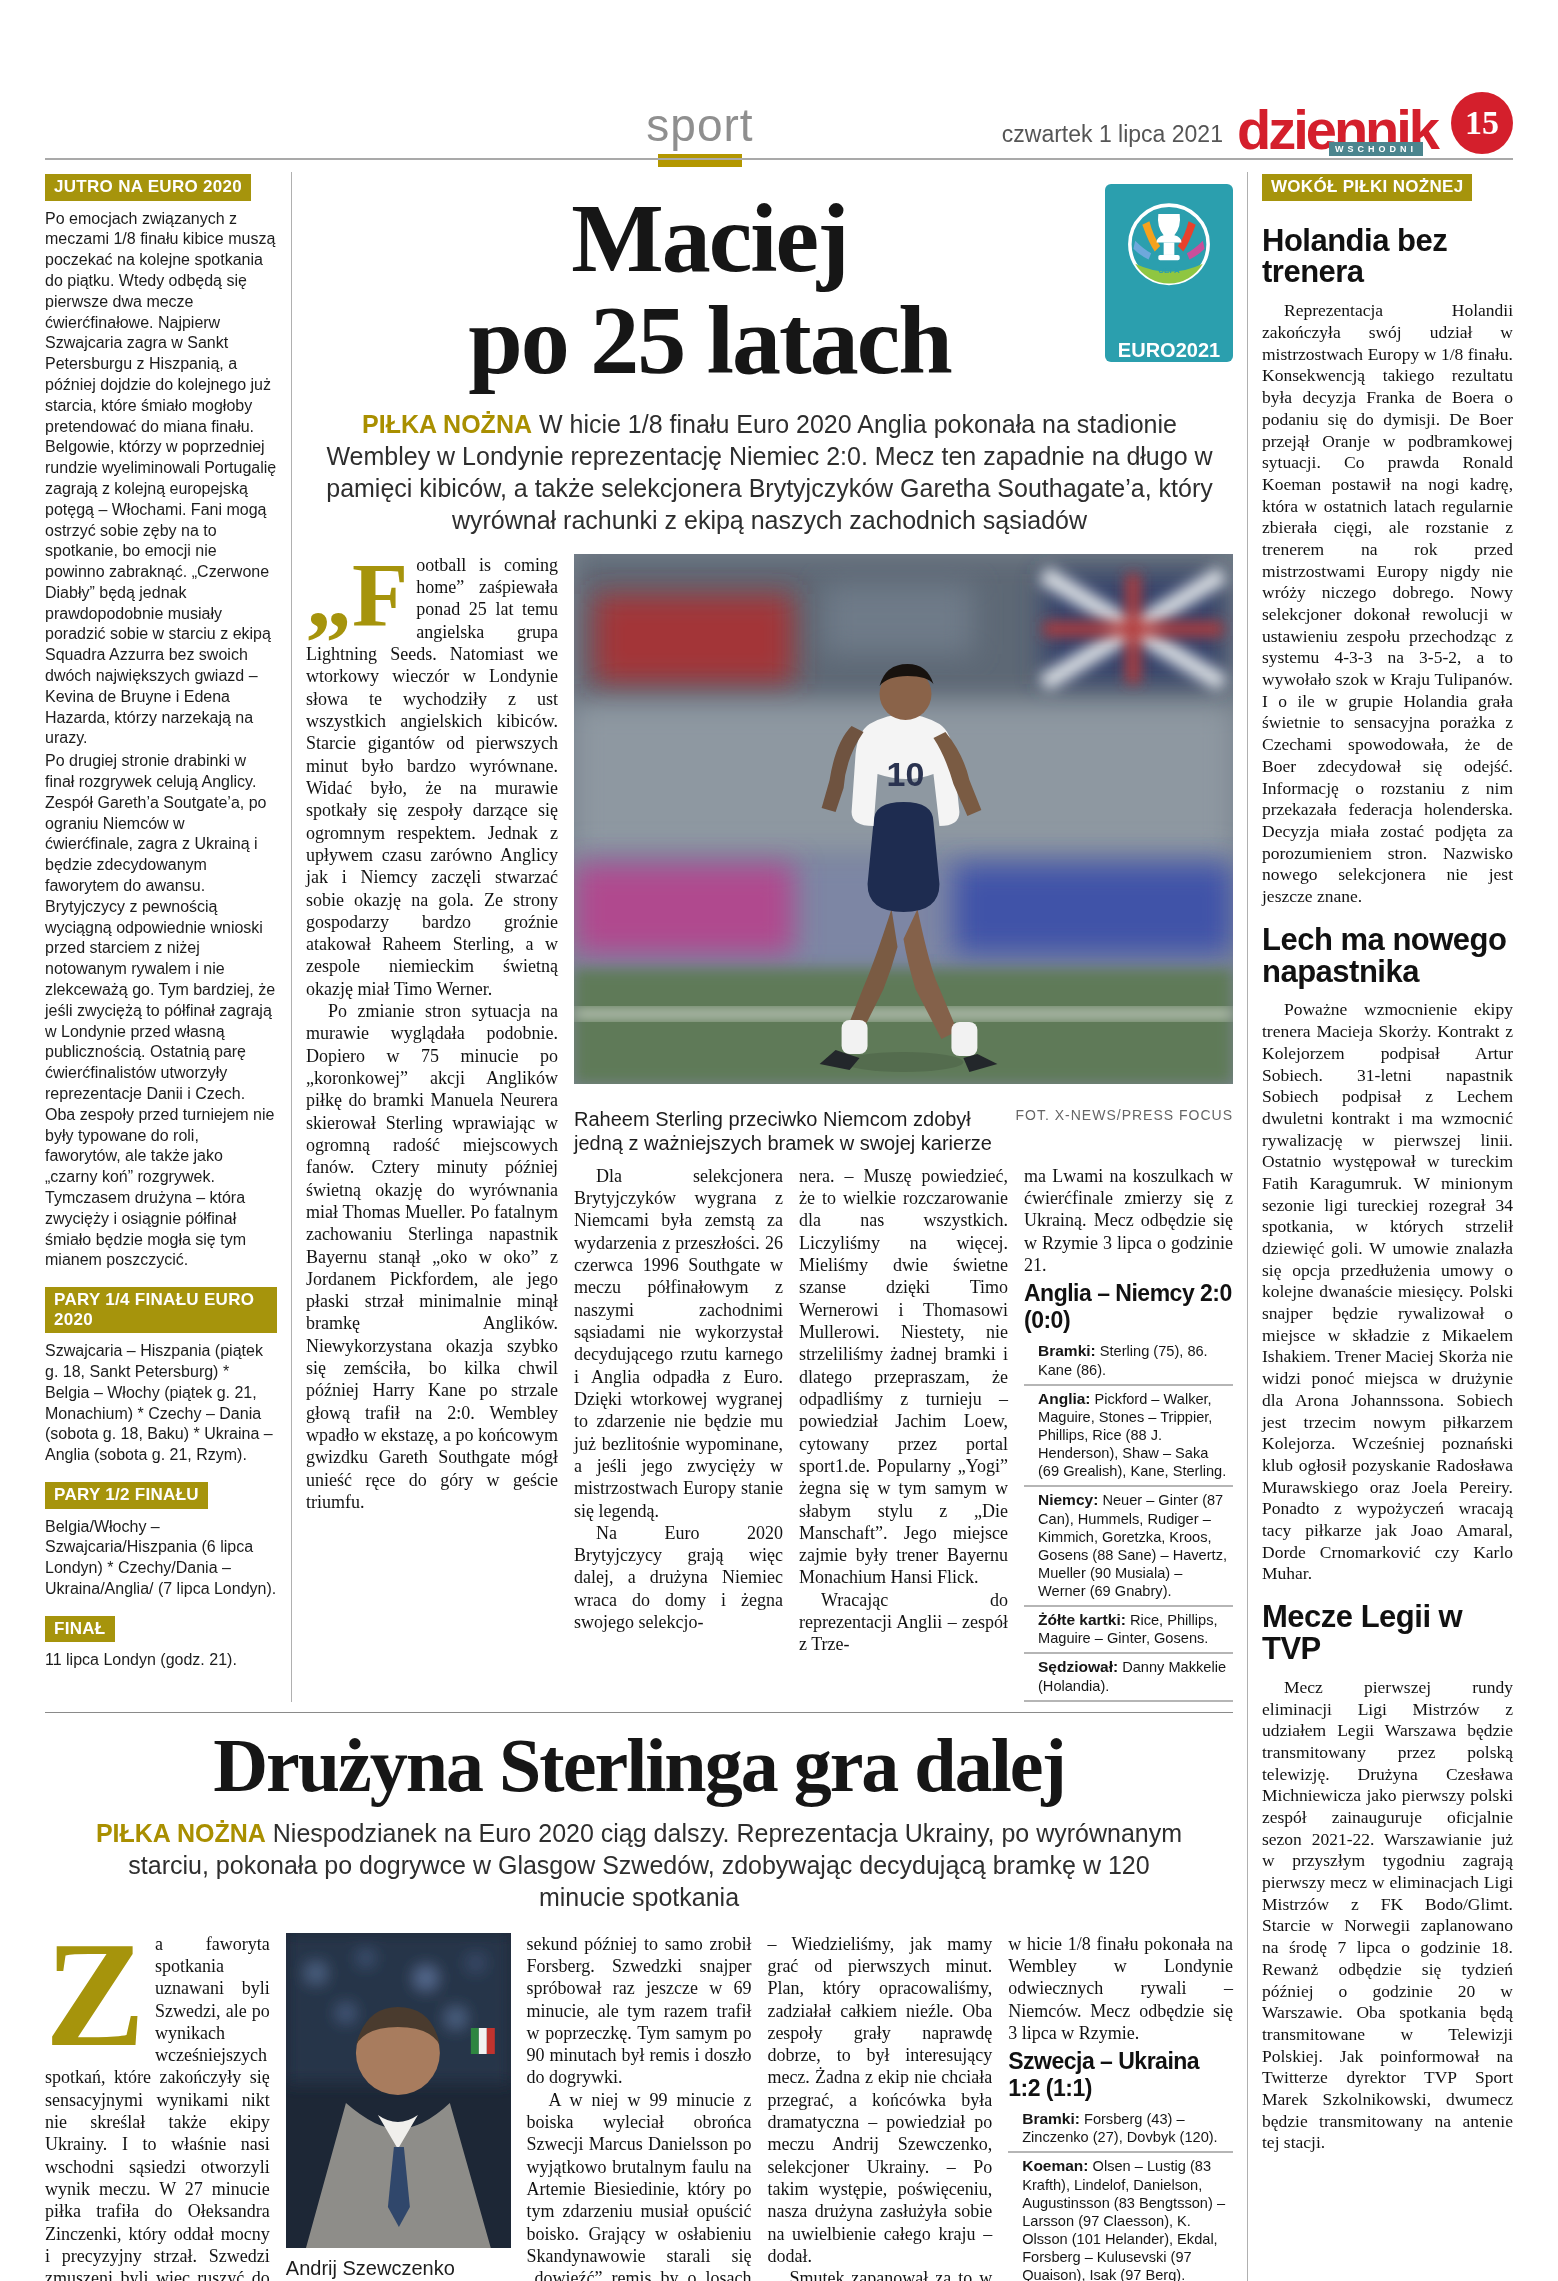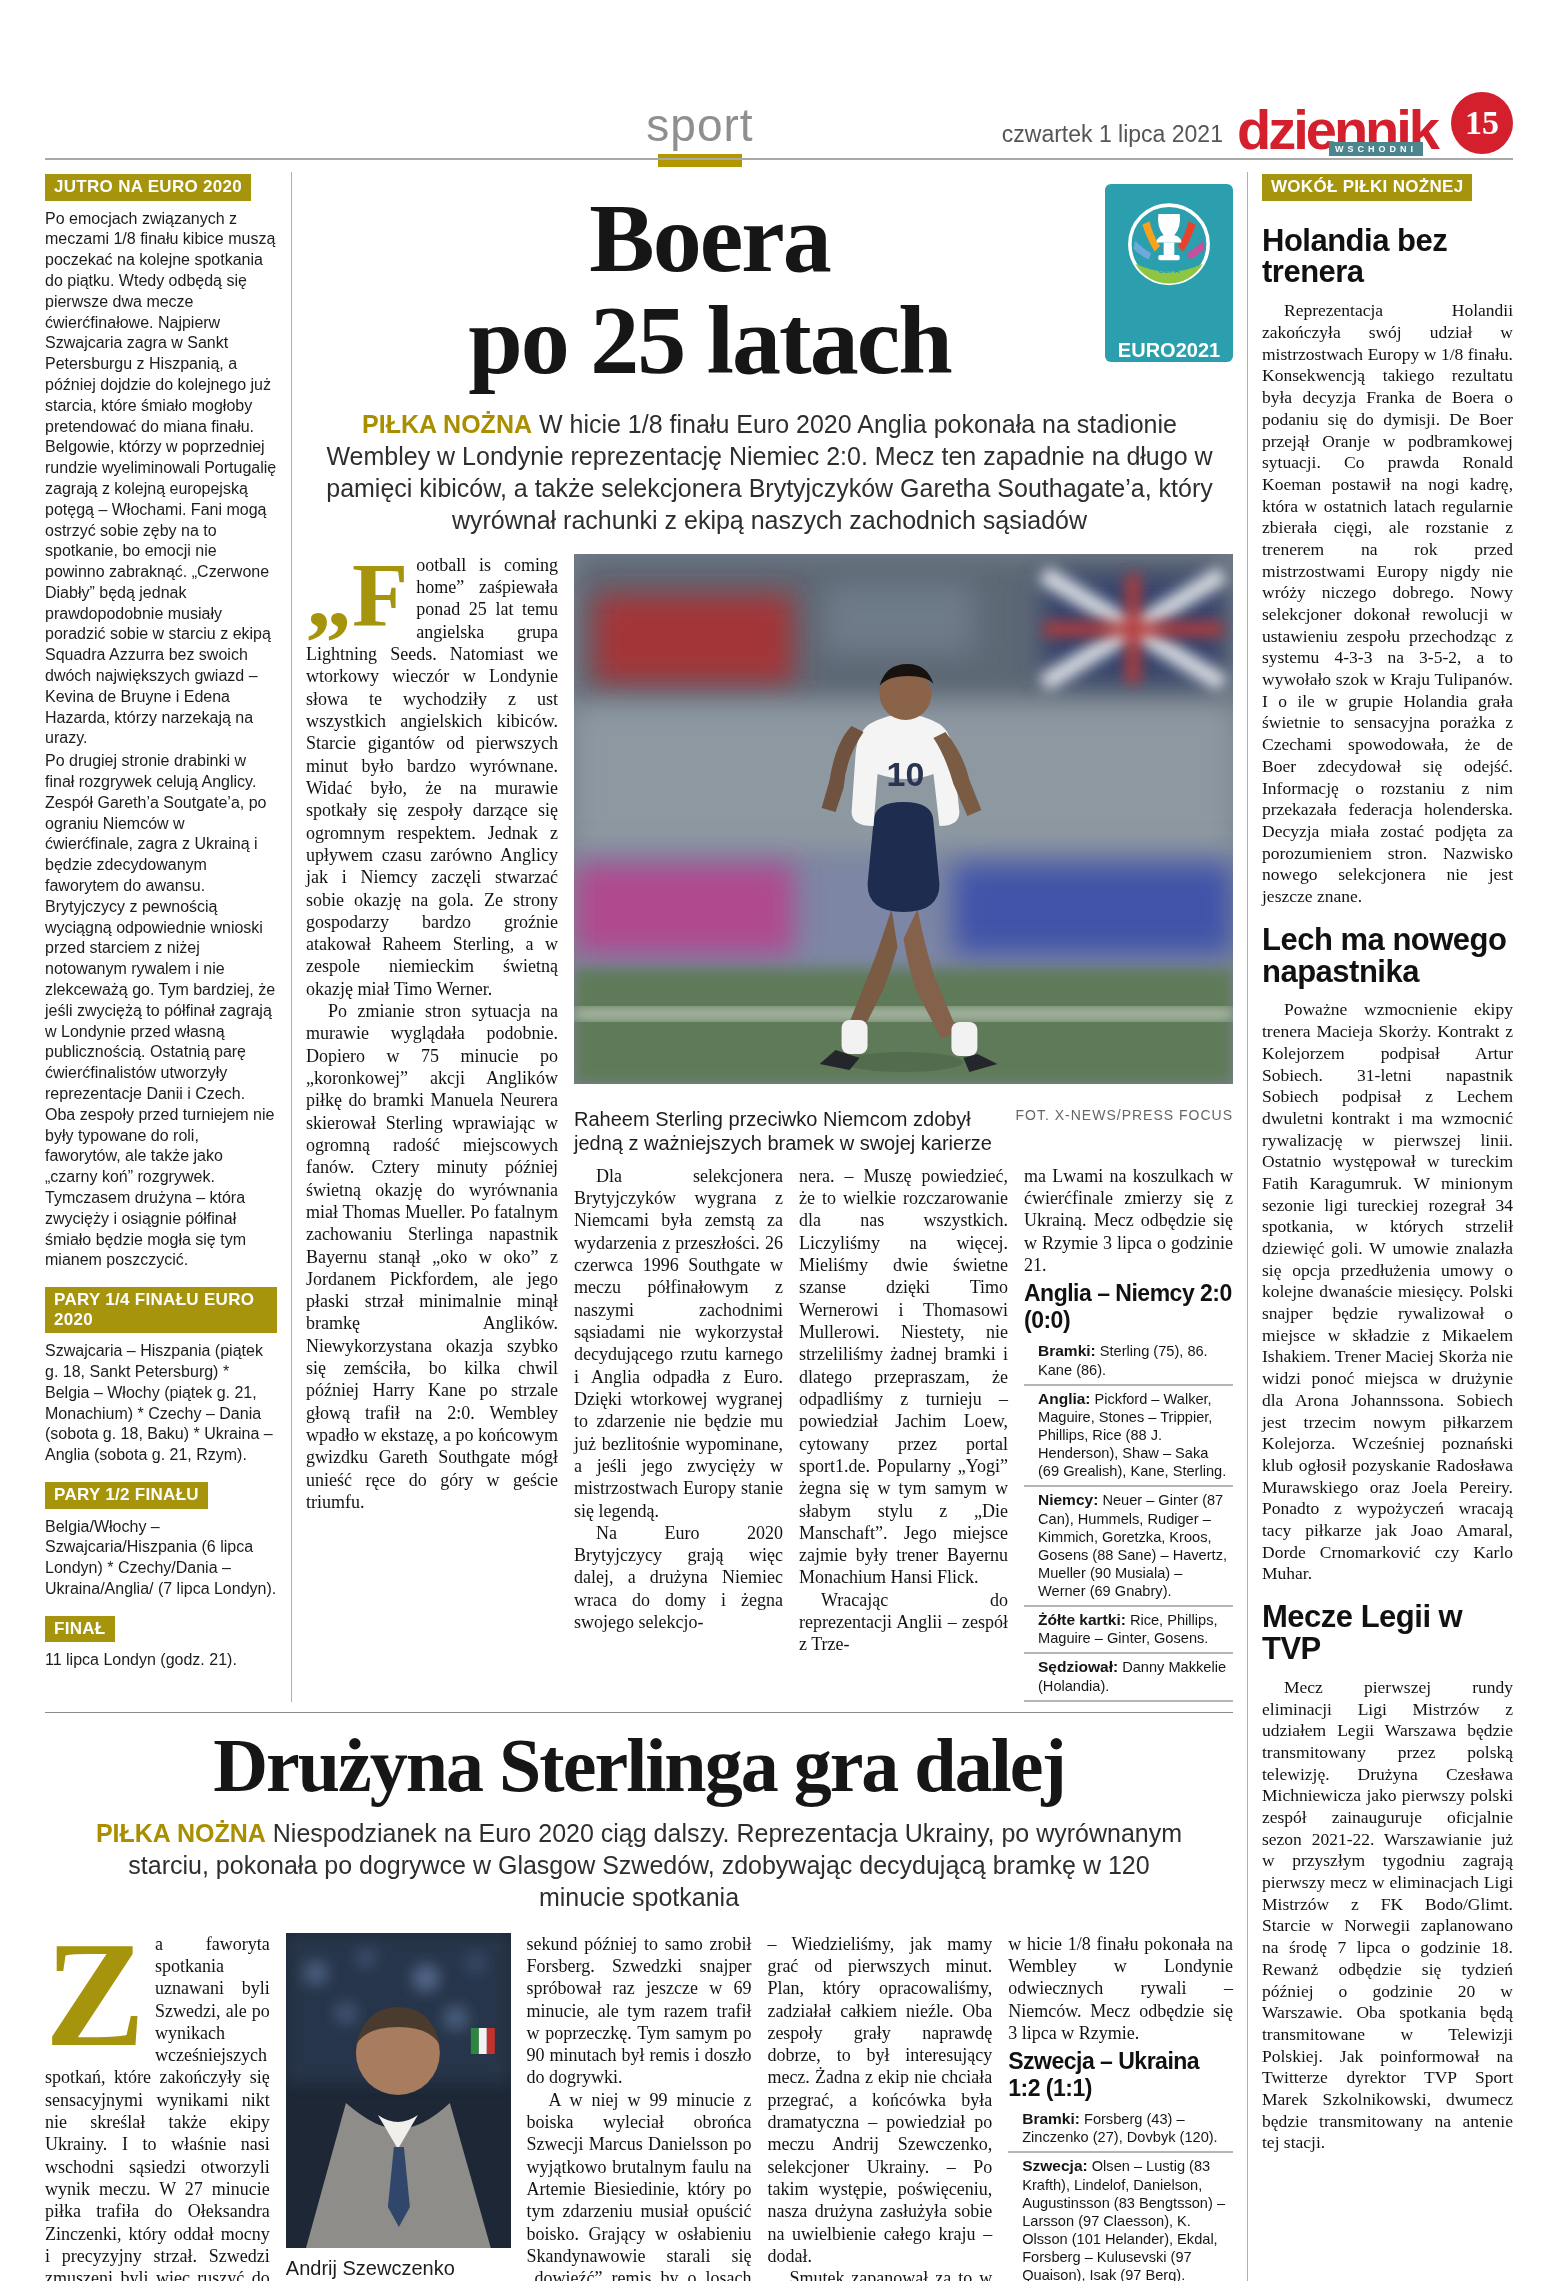--- a/index.html
+++ b/index.html
@@ -127,21 +127,21 @@
               <path d="M88 48 q-10 10 -18 14 l3 7 q9-4 17-12 z" fill="#c84f9b"></path>
               <path d="M38 18 h24 q2 14 -6 24 q8 2 8 8 h-28 q0-6 8-8 q-8-10 -6-24 z" fill="#ffffff"></path>
               <rect x="44" y="50" width="12" height="14" fill="#ffffff"></rect>
               <rect x="38" y="64" width="24" height="6" rx="2" fill="#ffffff"></rect>
               <text x="50" y="84" text-anchor="middle" font-family="Liberation Sans, sans-serif" font-size="9" font-weight="bold" fill="#2b9fae">UEFA</text>
             </svg>
             <span class="euro-logo-text">EURO2021</span>
           </div>
 
           <h1 class="headline1">
-            <span>Boera</span><br>
+            <span>Maciej</span><br>
             <span>po 25 latach</span>
           </h1>
 
           <p class="lead">
             <span class="kicker">PIŁKA NOŻNA</span>
             <span>W hicie 1/8 finału Euro 2020 Anglia pokonała na stadionie Wembley w Londynie reprezentację Niemiec 2:0. Mecz ten zapadnie na długo w pamięci kibiców, a także selekcjonera Brytyjczyków Garetha Southagate’a, który wyrównał rachunki z ekipą naszych zachodnich sąsiadów</span>
           </p>
 
           <div class="a1-body serif">
 
@@ -285,21 +285,21 @@
             <p>– Wiedzieliśmy, jak mamy grać od pierwszych minut. Plan, który opracowaliśmy, zadziałał całkiem nieźle. Oba zespoły grały naprawdę dobrze, to był interesujący mecz. Żadna z ekip nie chciała przegrać, a końcówka była dramatyczna – powiedział po meczu Andrij Szewczenko, selekcjoner Ukrainy. – Po takim występie, poświęceniu, nasza drużyna zasłużyła sobie na uwielbienie całego kraju – dodał.</p>
             <p class="ind">Smutek zapanował za to w obozie Szwedów. – Miałem wrażenie, że prędzej czy później strzelimy drugiego gola, ale to się nie udało. O wyniku przesądziła czerwona kartka, musieliśmy ciężko pracować. To bolesna porażka – oceniła Janne Andersson.</p>
 
           </div>
 
           <div>
             <p>w hicie 1/8 finału pokonała na Wembley w Londynie odwiecznych rywali – Niemców. Mecz odbędzie się 3 lipca w Rzymie.</p>
             <div class="matchbox">
               <div class="matchbox-title">Szwecja – Ukraina 1:2 (1:1)</div>
               <div class="stat-row"><b>Bramki:</b> <span>Forsberg (43) – Zinczenko (27), Dovbyk (120).</span></div>
-              <div class="stat-row"><b>Szwecja:</b> <span>Olsen – Lustig (83 Krafth), Lindelof, Danielson, Augustinsson (83 Bengtsson) – Larsson (97 Claesson), K. Olsson (101 Helander), Ekdal, Forsberg – Kulusevski (97 Quaison), Isak (97 Berg).</span></div>
+              <div class="stat-row"><b>Koeman:</b> <span>Olsen – Lustig (83 Krafth), Lindelof, Danielson, Augustinsson (83 Bengtsson) – Larsson (97 Claesson), K. Olsson (101 Helander), Ekdal, Forsberg – Kulusevski (97 Quaison), Isak (97 Berg).</span></div>
 
             </div>
           </div>
         </div>
       </section>
     </div>
 
     <aside class="right-rail">
       <span class="badge first">WOKÓŁ PIŁKI NOŻNEJ</span>
 

